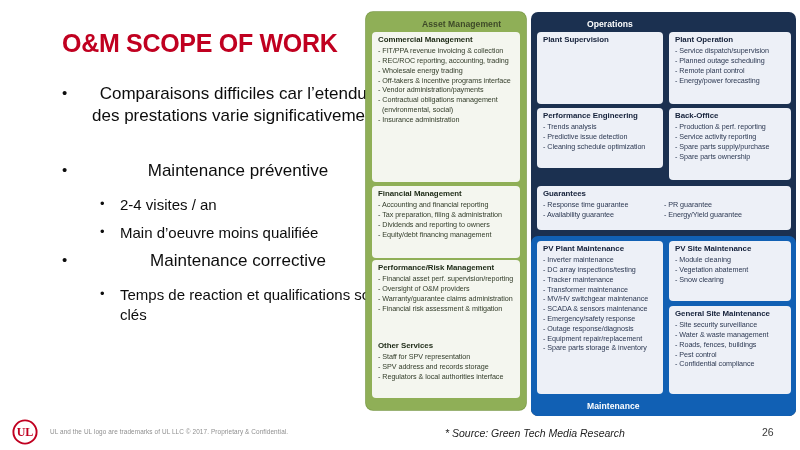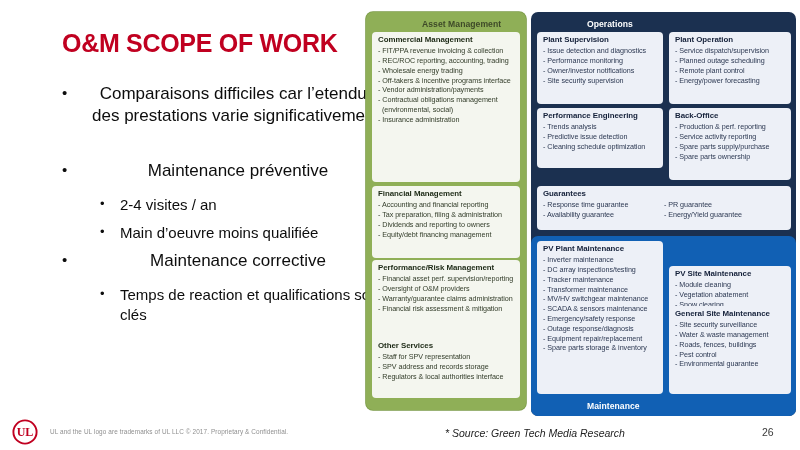--- a/index.html
+++ b/index.html
@@ -206,26 +206,20 @@
       <h4>Other Services</h4>
       <ul>
         <li>- Staff for SPV representation</li>
         <li>- SPV address and records storage</li>
         <li>- Regulators &amp; local authorities interface</li>
       </ul>
     </div>
 
     <div class="card" style="left:171px;top:20px;width:126px;height:72px;">
       <h4>Plant Supervision</h4>
-      <ul>
-        <li>- Issue detection and diagnostics</li>
-        <li>- Performance monitoring</li>
-        <li>- Owner/investor notifications</li>
-        <li>- Site security supervision</li>
-      </ul>
     </div>
 
     <div class="card" style="left:171px;top:96px;width:126px;height:60px;">
       <h4>Performance Engineering</h4>
       <ul>
         <li>- Trends analysis</li>
         <li>- Predictive issue detection</li>
         <li>- Cleaning schedule optimization</li>
       </ul>
     </div>
@@ -273,34 +267,34 @@
         <li>- Transformer maintenance</li>
         <li>- MV/HV switchgear maintenance</li>
         <li>- SCADA &amp; sensors maintenance</li>
         <li>- Emergency/safety response</li>
         <li>- Outage response/diagnosis</li>
         <li>- Equipment repair/replacement</li>
         <li>- Spare parts storage &amp; inventory</li>
       </ul>
     </div>
 
-    <div class="card" style="left:303px;top:229px;width:122px;height:60px;margin-top:25px;">
+    <div class="card" style="left:303px;top:229px;width:122px;height:60px;">
       <h4>PV Site Maintenance</h4>
       <ul>
         <li>- Module cleaning</li>
         <li>- Vegetation abatement</li>
         <li>- Snow clearing</li>
       </ul>
     </div>
 
     <div class="card" style="left:303px;top:294px;width:122px;height:88px;">
       <h4>General Site Maintenance</h4>
       <ul>
         <li>- Site security surveillance</li>
         <li>- Water &amp; waste management</li>
         <li>- Roads, fences, buildings</li>
         <li>- Pest control</li>
-        <li>- Environmental guarantee</li>
+        <li>- Confidential compliance</li>
       </ul>
     </div>
 
   </div>
 </div>
 
 </body></html>

